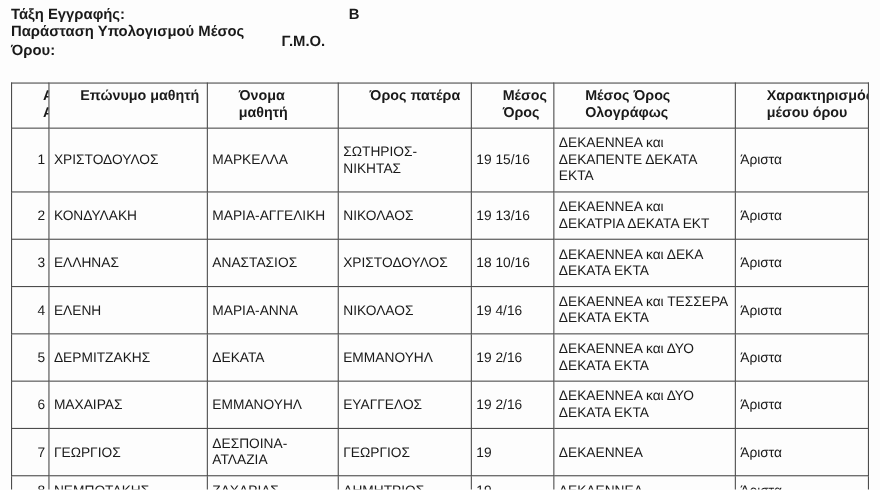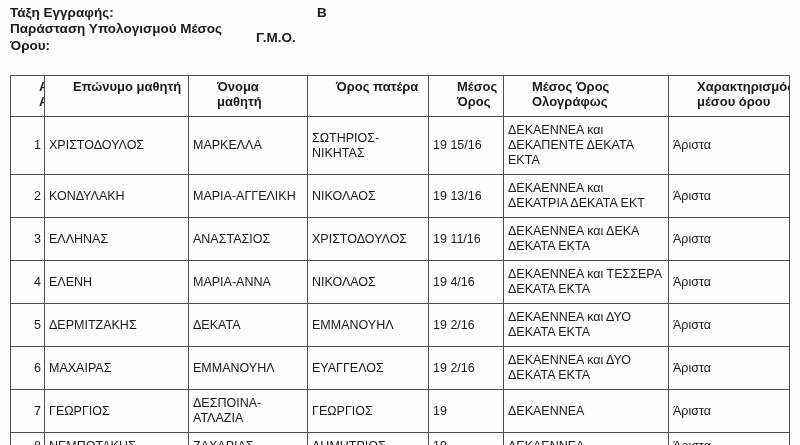--- a/index.html
+++ b/index.html
@@ -136,21 +136,21 @@
           <td class="cell-father-name">ΝΙΚΟΛΑΟΣ</td>
           <td class="cell-average">19 13/16</td>
           <td class="cell-average-words">ΔΕΚΑΕΝΝΕΑ και ΔΕΚΑΤΡΙΑ ΔΕΚΑΤΑ ΕΚΤ</td>
           <td class="cell-characterization">Άριστα</td>
         </tr>
         <tr>
           <td class="cell-aa">3</td>
           <td class="cell-surname">ΕΛΛΗΝΑΣ</td>
           <td class="cell-first-name">ΑΝΑΣΤΑΣΙΟΣ</td>
           <td class="cell-father-name">ΧΡΙΣΤΟΔΟΥΛΟΣ</td>
-          <td class="cell-average">19 11/16</td>
+          <td class="cell-average">18 10/16</td>
           <td class="cell-average-words">ΔΕΚΑΕΝΝΕΑ και ΔΕΚΑ ΔΕΚΑΤΑ ΕΚΤΑ</td>
           <td class="cell-characterization">Άριστα</td>
         </tr>
         <tr>
           <td class="cell-aa">4</td>
           <td class="cell-surname">ΕΛΕΝΗ</td>
           <td class="cell-first-name">ΜΑΡΙΑ-ΑΝΝΑ</td>
           <td class="cell-father-name">ΝΙΚΟΛΑΟΣ</td>
           <td class="cell-average">19 4/16</td>
           <td class="cell-average-words">ΔΕΚΑΕΝΝΕΑ και ΤΕΣΣΕΡΑ ΔΕΚΑΤΑ ΕΚΤΑ</td>

